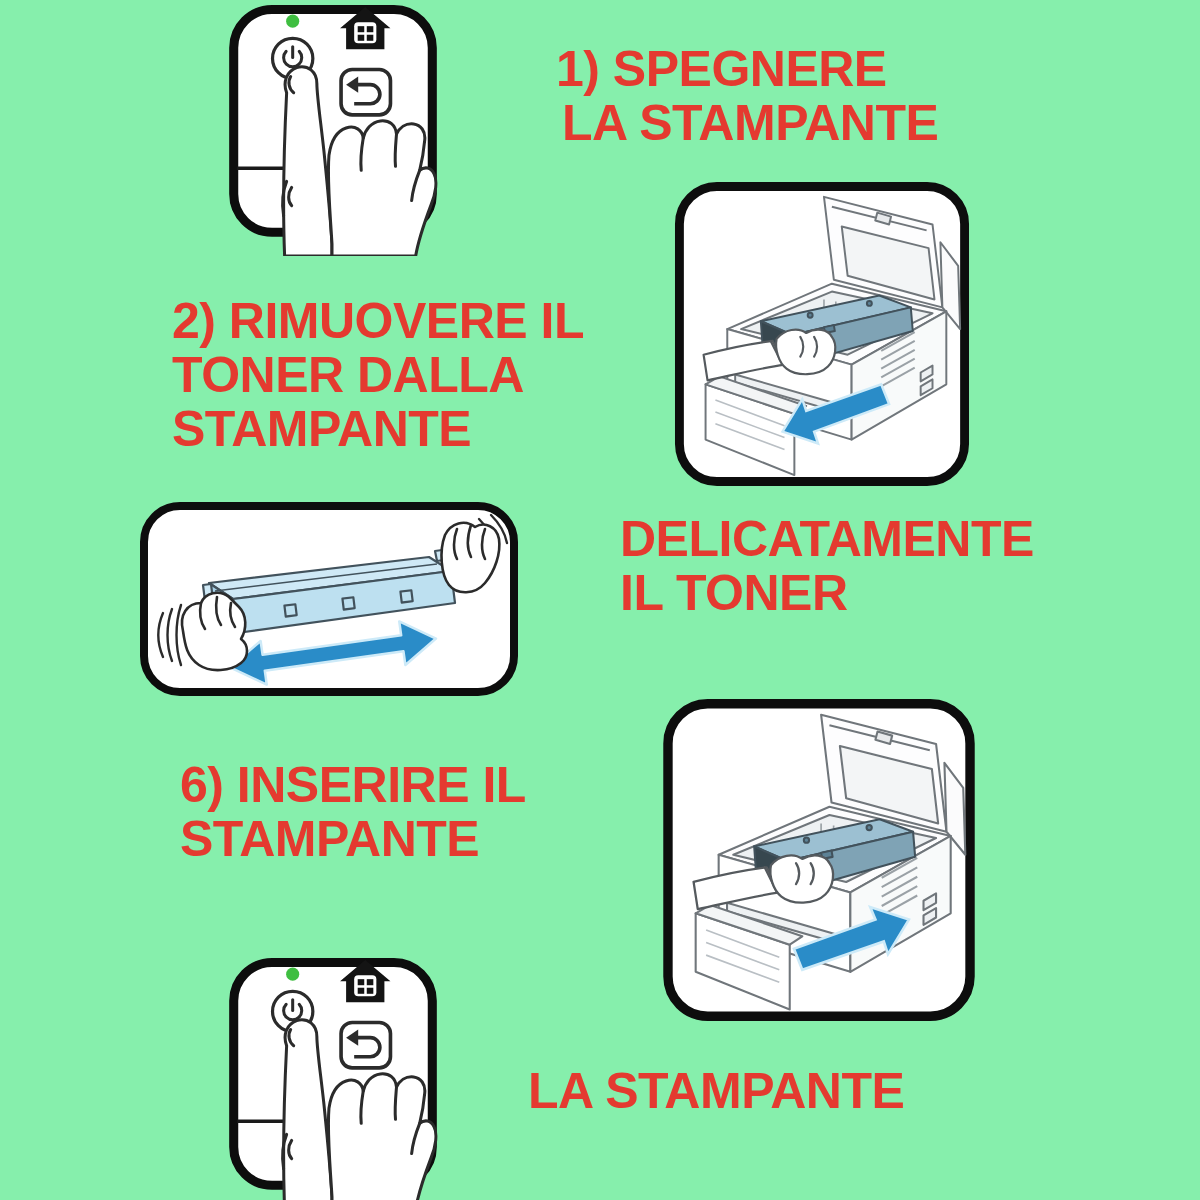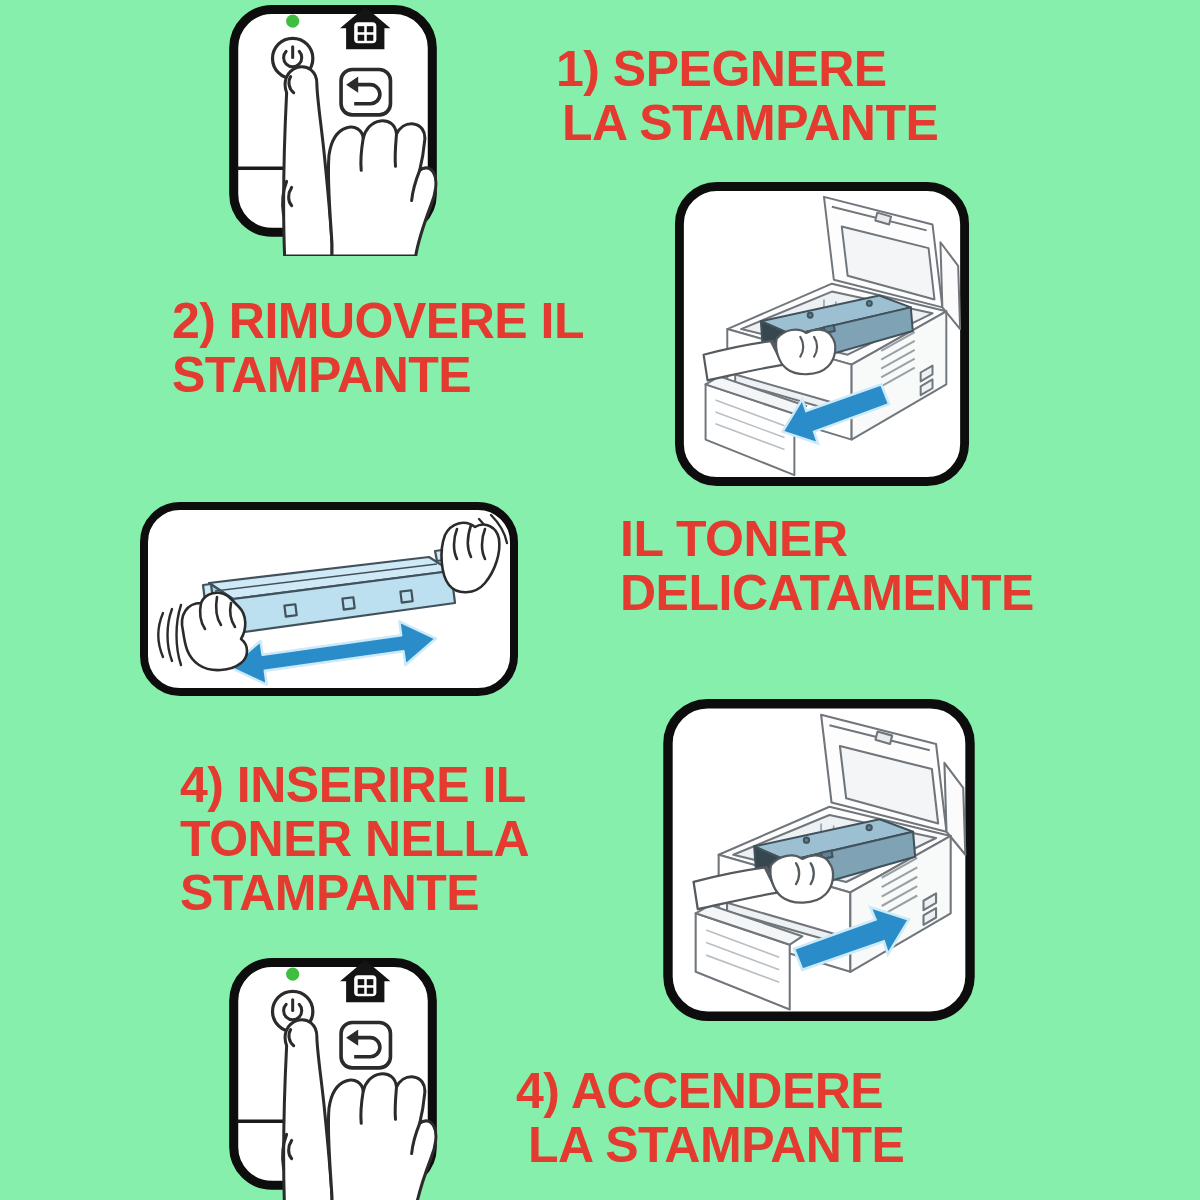--- a/index.html
+++ b/index.html
@@ -133,20 +133,21 @@
     <span class="ln ind6">LA STAMPANTE</span>
   </div>
 
   <svg class="fig" style="left:674px;top:181px;width:296px;height:306px" viewBox="0 0 300 310">
     <use href="#sym-printer"></use>
     <polygon points="110,254 130,221 134,233 210,206 218,226 142,254 146,266" fill="#2a8cc8" stroke="#cdeaf8" stroke-width="2.5"></polygon>
   </svg>
 
   <div class="step-label" style="left:172px;top:294px">
     <span class="ln">2) RIMUOVERE IL</span>
+    <span class="ln">TONER DALLA</span>
     <span class="ln">STAMPANTE</span>
   </div>
 
   <svg class="fig" style="left:139px;top:501px;width:380px;height:196px" viewBox="0 0 380 196">
     <rect x="5" y="5" width="370" height="186" rx="36" fill="#ffffff" stroke="#0d0d0d" stroke-width="8"></rect>
     <g stroke="#2b2b2b" stroke-width="2.4" fill="none" stroke-linecap="round">
       <path d="M24 112 C18 126 18 142 24 156"></path>
       <path d="M33 108 C27 124 27 144 33 160"></path>
       <path d="M42 104 C36 122 36 146 42 164"></path>
     </g>
@@ -177,37 +178,35 @@
     </g>
     <g stroke="#2b2b2b" stroke-width="2.6" fill="#ffffff" stroke-linecap="round" stroke-linejoin="round">
       <path d="M306 34 C312 22 326 18 336 26 C346 20 358 26 360 38 C362 52 356 70 346 82 C336 94 318 94 310 84 C302 74 300 50 306 34 Z"></path>
       <path d="M318 28 C314 38 314 50 318 58" fill="none"></path>
       <path d="M332 24 C328 36 328 48 332 56" fill="none"></path>
       <path d="M346 28 C342 38 342 50 346 58" fill="none"></path>
     </g>
   </svg>
 
   <div class="step-label" style="left:620px;top:512px">
+    <span class="ln">DELICATAMENTE</span>
     <span class="ln">IL TONER</span>
-    <span class="ln">DELICATAMENTE</span>
   </div>
 
   <svg class="fig" style="left:662px;top:698px;width:314px;height:324px" viewBox="0 0 300 310">
     <use href="#sym-printer"></use>
     <polygon points="236,212 199,200 204,212 126,240 134,260 212,233 216,245" fill="#2a8cc8" stroke="#cdeaf8" stroke-width="2.5"></polygon>
   </svg>
 
   <div class="step-label" style="left:180px;top:758px">
-    <span class="ln">4) INSERIRE IL</span>
-    <span class="ln">TONER NELLA</span>
+    <span class="ln">6) INSERIRE IL</span>
     <span class="ln">STAMPANTE</span>
   </div>
 
   <svg class="fig" style="left:228px;top:957px;width:210px;height:252px" viewBox="0 0 208 250">
     <use href="#sym-power-panel"></use>
   </svg>
 
   <div class="step-label" style="left:516px;top:1064px">
-    <span class="ln">4) ACCENDERE</span>
     <span class="ln ind12">LA STAMPANTE</span>
   </div>
 
 </div>
 
 </body></html>

